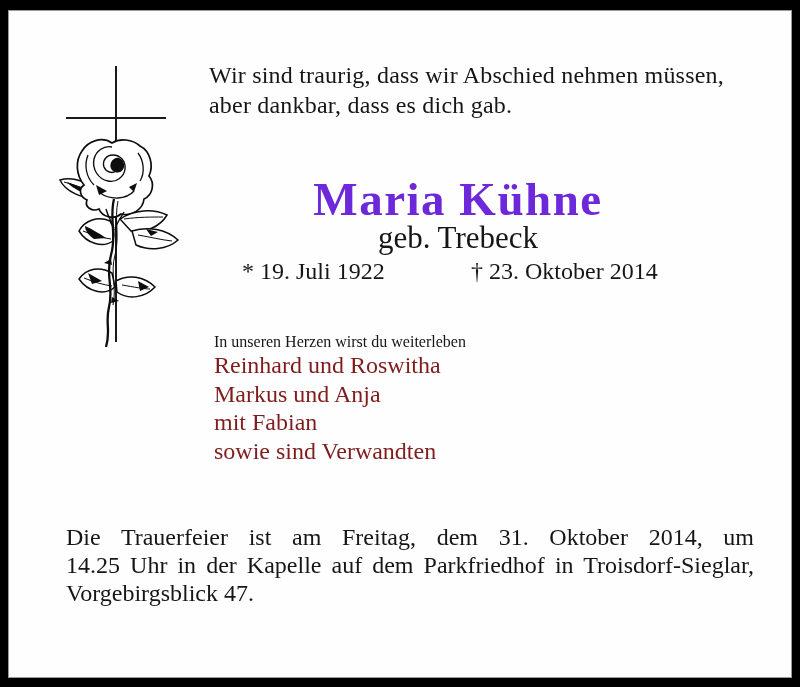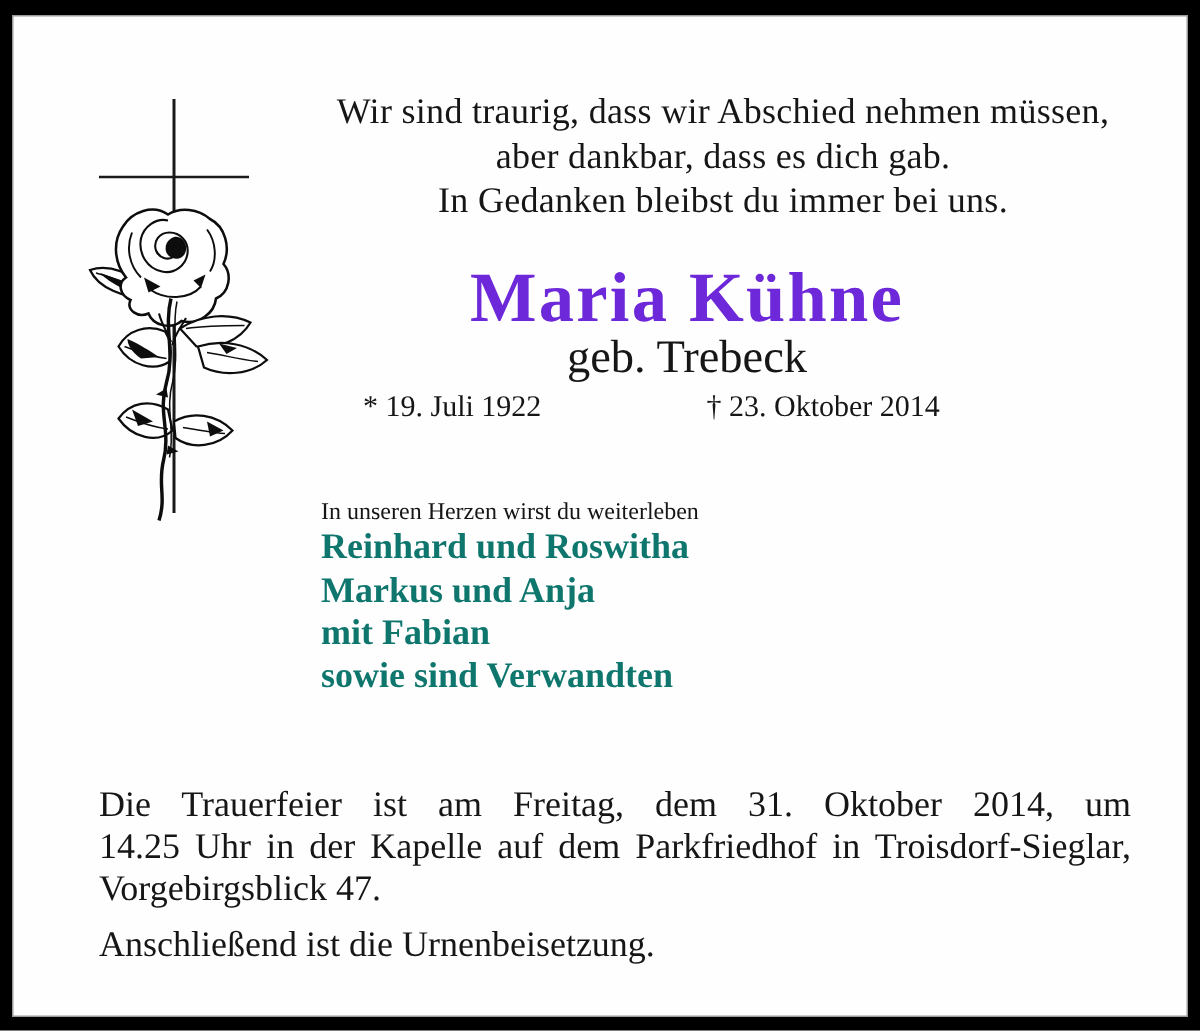--- a/index.html
+++ b/index.html
@@ -16,48 +16,48 @@
   .paper {
     position: absolute;
     left: 8px; top: 10px; right: 8px; bottom: 9px;
     background: #fefefe;
     border: 1px solid #9a9a9a;
     box-sizing: border-box;
   }
   .abs { position: absolute; color: #161616; }
   .condolence {
     left: 200px; top: 50px; width: 546px;
-    text-align: center;
+    text-align: left;
     font-size: 24px; line-height: 29.5px;
     letter-spacing: 0.2px;
   }
   .deceased-name {
     left: 199px; top: 163px; width: 500px;
     text-align: center;
     font-size: 47px; font-weight: 700;
     letter-spacing: 1.5px;
     line-height: 50px;
     color: #6d28d9;
   }
   .maiden-name {
     left: 199px; top: 214px; width: 500px;
     text-align: center;
     font-size: 31px; line-height: 25px;
   }
-  .date-line { top: 247px; font-size: 20px; line-height: 27px; }
+  .date-line { top: 247px; font-size: 24px; line-height: 27px; }
   .birth-date { left: 233px; }
   .death-date { left: 462px; }
   .memorial-line {
     left: 205px; top: 316px;
     font-size: 16px; line-height: 29px;
   }
   .mourners {
     left: 205px; top: 340px; width: 480px;
     font-size: 24px; line-height: 28.6px;
-    font-weight: 700; color: #0f766e;
+    font-weight: 400; color: #7f1d1d;
   }
   .address-line {
     left: 57px; top: 475px;
     font-size: 24px; line-height: 28px;
   }
   .funeral-par {
     left: 57px; top: 512px; width: 688px;
     font-size: 24px; line-height: 28px;
   }
   .funeral-par .just { text-align: justify; text-align-last: justify; }
@@ -116,21 +116,20 @@
         <path d="M60,140 C55,160 63,176 57,196 C51,216 60,228 55,248 C51,264 57,272 52,288" stroke="#0d0d0d" stroke-width="2.3"></path>
         <path d="M64,142 C60,160 66,176 61,196 C56,214 63,228 59,246" stroke="#0d0d0d" stroke-width="1"></path>
         <path d="M57,200 l-7,4 8,2 z" fill="#0d0d0d"></path>
         <path d="M58,238 l7,4 -8,2 z" fill="#0d0d0d"></path>
       </svg>
     </div>
 
     <div class="abs condolence">
       <div>Wir sind traurig, dass wir Abschied nehmen müssen,</div>
       <div>aber dankbar, dass es dich gab.</div>
-      <div>In Gedanken bleibst du immer bei uns.</div>
     </div>
 
     <div class="abs deceased-name">Maria Kühne</div>
     <div class="abs maiden-name">geb. Trebeck</div>
 
     <div class="abs date-line birth-date">* 19. Juli 1922</div>
     <div class="abs date-line death-date">† 23. Oktober 2014</div>
 
     <div class="abs memorial-line">In unseren Herzen wirst du weiterleben</div>
 
@@ -141,16 +140,15 @@
       <div>sowie sind Verwandten</div>
     </div>
 
 
     <div class="abs funeral-par">
       <div class="just">Die Trauerfeier ist am Freitag, dem 31. Oktober 2014, um</div>
       <div class="just">14.25 Uhr in der Kapelle auf dem Parkfriedhof in Troisdorf-Sieglar,</div>
       <div>Vorgebirgsblick 47.</div>
     </div>
 
-    <div class="abs closing-line">Anschließend ist die Urnenbeisetzung.</div>
 
   </div>
 </div>
 
 </body></html>

